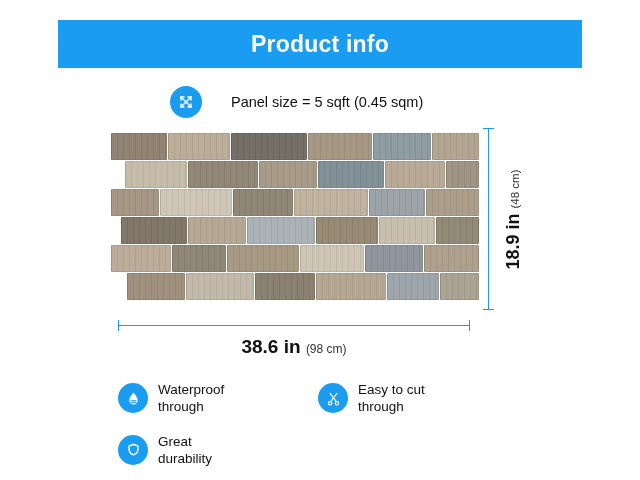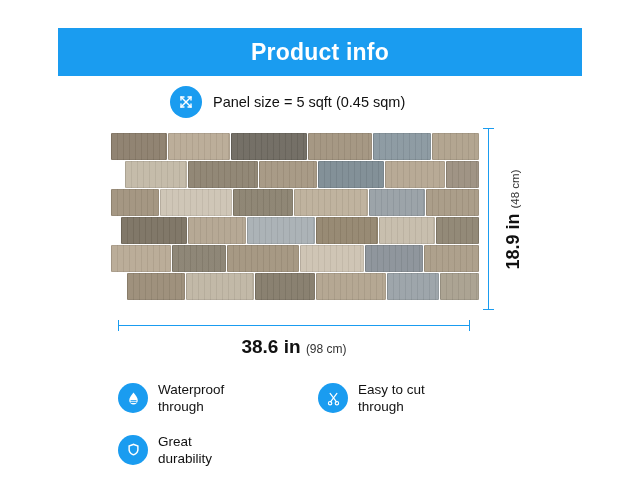--- a/index.html
+++ b/index.html
@@ -17,21 +17,21 @@
     position: relative;
     width: 640px;
     height: 480px;
     background: #ffffff;
   }
 
   
   .header {
     position: absolute;
     left: 58px;
-    top: 28px;
+    top: 20px;
     width: 524px;
     height: 48px;
     background: #1a9cf0;
     display: flex;
     align-items: center;
     justify-content: center;
   }
   .header-title {
     color: #ffffff;
     font-size: 23px;
@@ -39,21 +39,21 @@
     letter-spacing: 0.2px;
   }
 
   
   .panelsize-row {
     position: absolute;
     left: 170px;
     top: 86px;
     display: flex;
     align-items: center;
-    gap: 11px;
+    gap: 29px;
   }
   .circle-icon {
     width: 32px;
     height: 32px;
     border-radius: 50%;
     background: #1a9cf0;
     display: flex;
     align-items: center;
     justify-content: center;
     flex: none;

